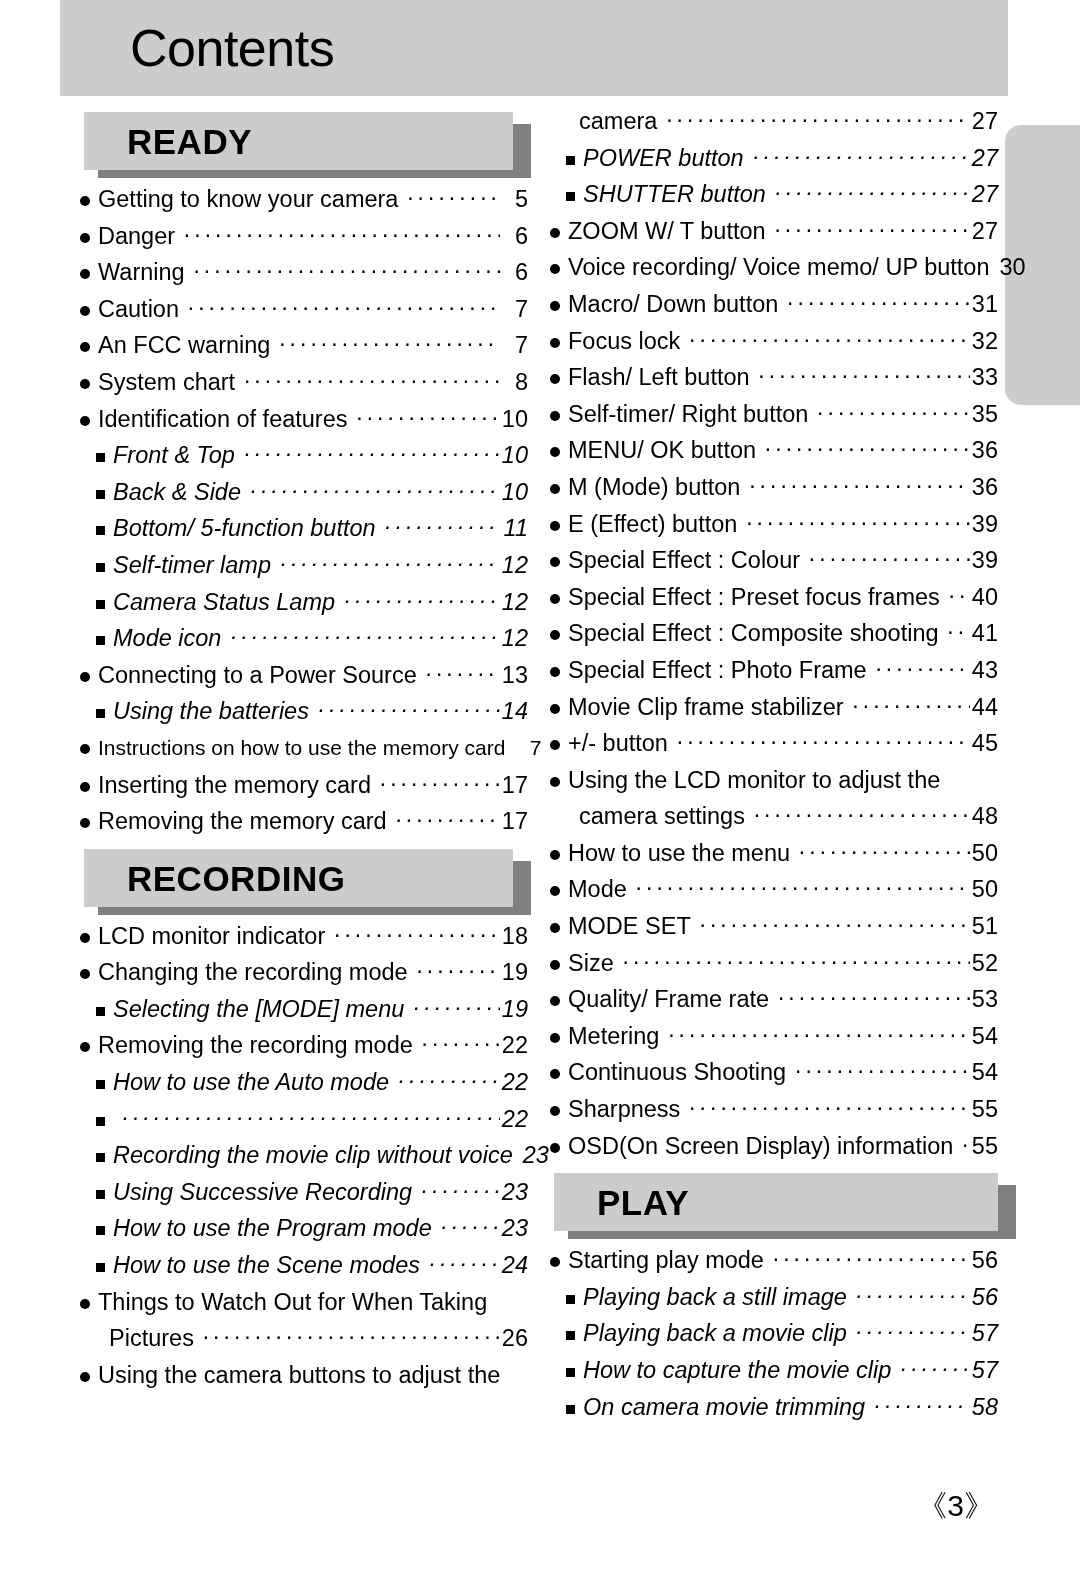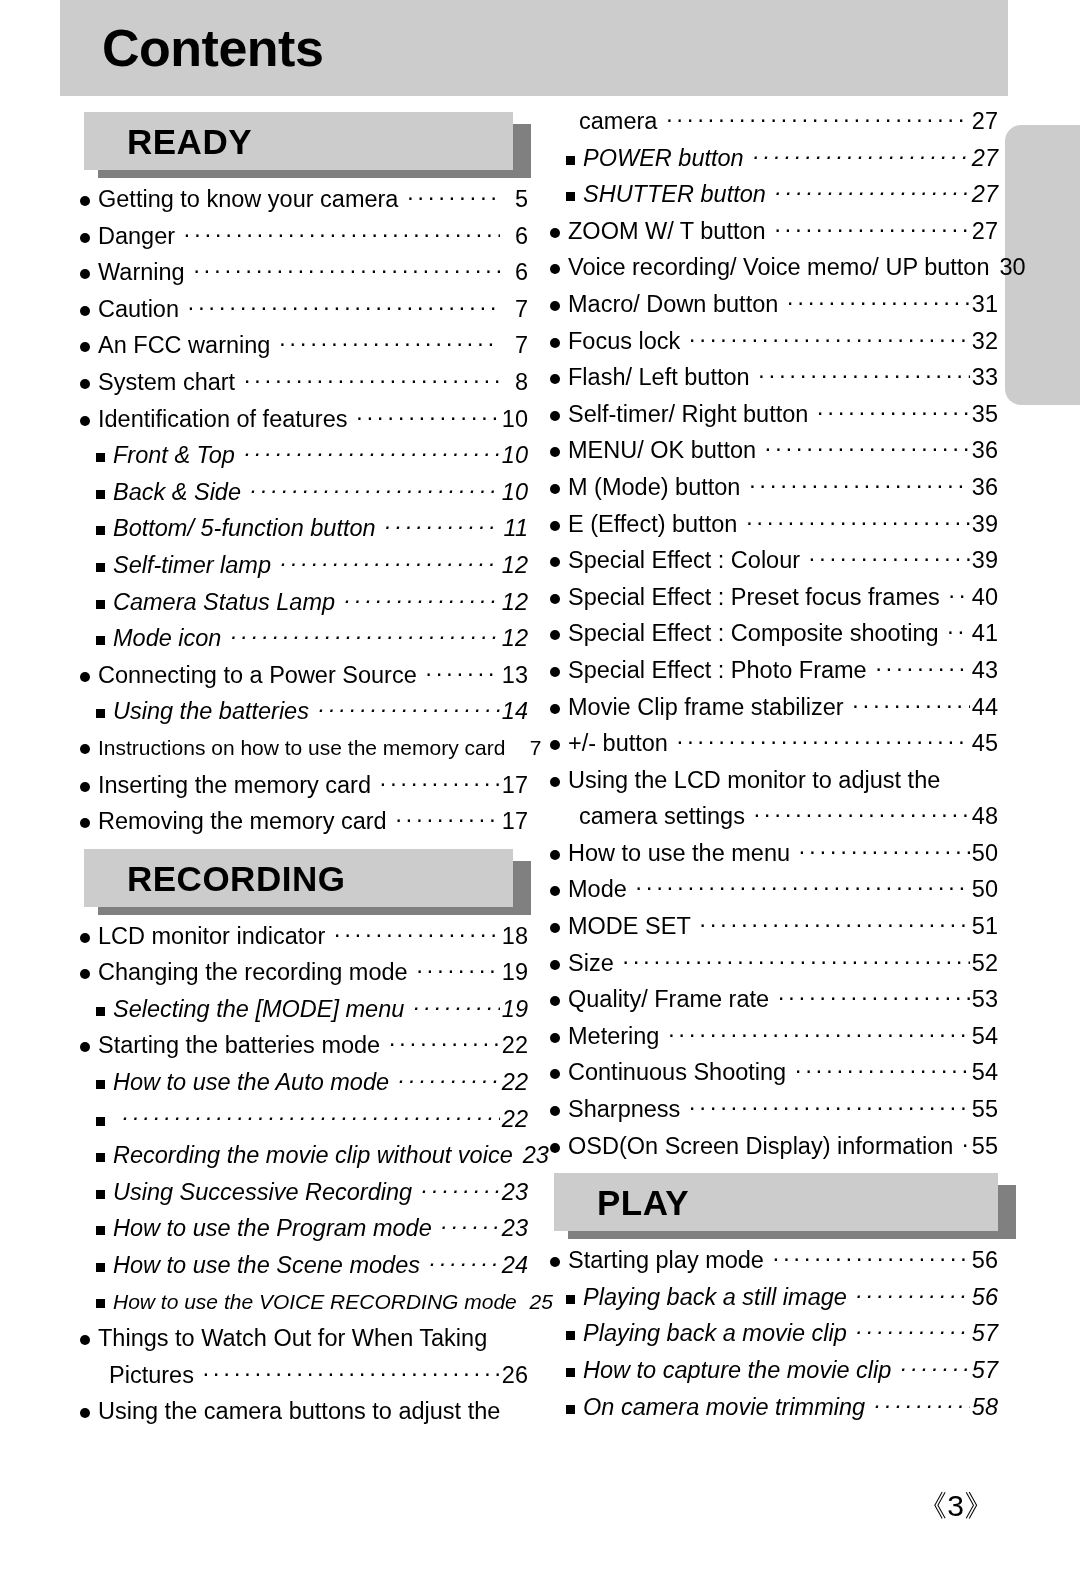--- a/index.html
+++ b/index.html
@@ -20,24 +20,24 @@
   #contents-band {
     position: absolute;
     left: 60px;
     top: 0;
     width: 948px;
     height: 96px;
     background: #cccccc;
   }
   #contents-title {
     position: absolute;
-    left: 102px;
+    left: 130px;
     top: 22px;
     font-size: 52px;
-    font-weight: bold;
+    font-weight: normal;
     letter-spacing: -0.5px;
     line-height: 1;
   }
 
   
   #edge-tab {
     position: absolute;
     left: 1005px;
     top: 125px;
     width: 90px;
@@ -304,21 +304,21 @@
       <span class="page">19</span>
     </div>
     <div class="toc-entry lvl2">
       <span class="bullet"></span>
       <span class="label">Selecting the [MODE] menu</span>
       <span class="leader">··························································································</span>
       <span class="page">19</span>
     </div>
     <div class="toc-entry lvl1">
       <span class="bullet"></span>
-      <span class="label">Starting the batteries mode</span>
+      <span class="label">Removing the recording mode</span>
       <span class="leader">··························································································</span>
       <span class="page">22</span>
     </div>
     <div class="toc-entry lvl2">
       <span class="bullet"></span>
       <span class="label">How to use the Auto mode</span>
       <span class="leader">··························································································</span>
       <span class="page">22</span>
     </div>
     <div class="toc-entry lvl2">
@@ -342,26 +342,20 @@
       <span class="bullet"></span>
       <span class="label">How to use the Program mode</span>
       <span class="leader">··························································································</span>
       <span class="page">23</span>
     </div>
     <div class="toc-entry lvl2">
       <span class="bullet"></span>
       <span class="label">How to use the Scene modes</span>
       <span class="leader">··························································································</span>
       <span class="page">24</span>
-    </div>
-    <div class="toc-entry lvl2 condensed">
-      <span class="bullet"></span>
-      <span class="label">How to use the VOICE RECORDING mode</span>
-      <span class="leader">··························································································</span>
-      <span class="page">25</span>
     </div>
     <div class="toc-entry lvl1 noleader">
       <span class="bullet"></span>
       <span class="label">Things to Watch Out for When Taking</span>
       <span class="leader">··························································································</span>
       <span class="page" style="min-width: 0px;"></span>
     </div>
     <div class="toc-entry cont">
       <span class="bullet"></span>
       <span class="label">Pictures</span>

